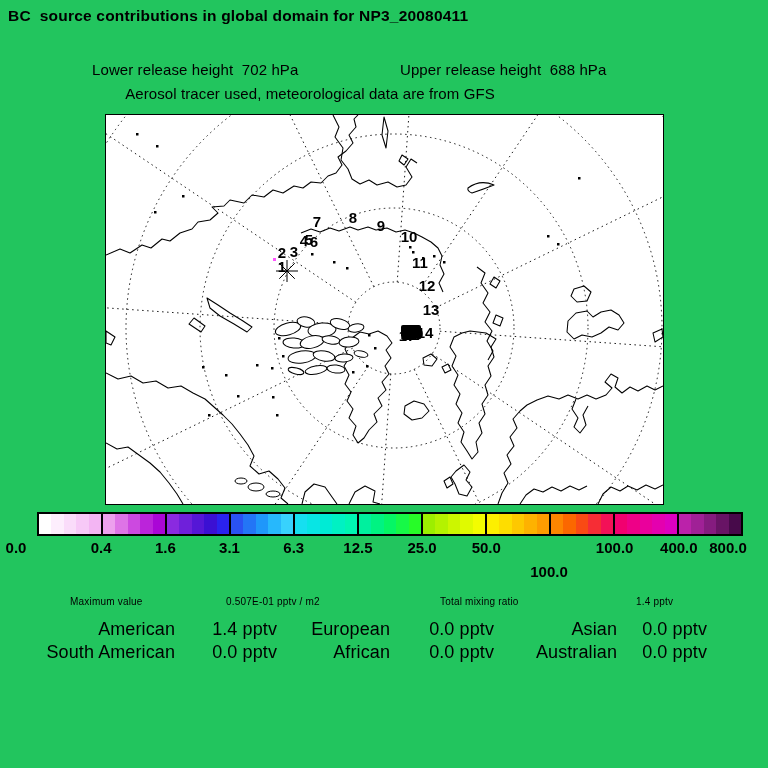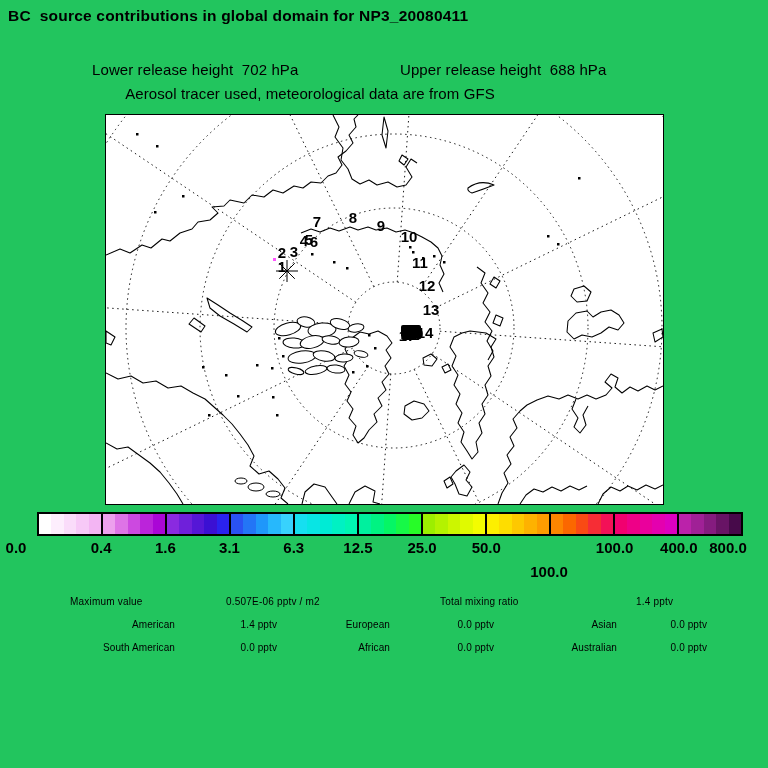--- a/index.html
+++ b/index.html
@@ -15,21 +15,21 @@
   .cbar{position:absolute;left:37px;top:512px;width:706px;height:24px;
         border:2px solid #000;box-sizing:border-box;display:flex;}
   .cbar .seg{flex:1 1 0;display:flex;border-right:2px solid #000;}
   .cbar .seg:last-child{border-right:none;}
   .cbar .cell{flex:1 1 0;}
   .ticklab{position:absolute;top:539px;transform:translateX(-50%);
            font-weight:bold;font-size:15px;white-space:pre;}
   .unit{position:absolute;left:37px;top:562px;width:706px;text-align:center;
         font-size:15px;letter-spacing:.2px;}
   .statline{font-size:10px;letter-spacing:.2px;}
-  .regrow{position:absolute;left:0;width:768px;height:17px;font-size:10px;}
+  .regrow{position:absolute;left:0;width:768px;height:17px;font-size:18px;}
   .regcell{position:absolute;text-align:right;white-space:pre;letter-spacing:.1px;}
   .mtext{font:bold 15px "Liberation Sans",sans-serif;fill:#000;}
 </style>
 </head>
 <body>
 
 <div class="page">
 
   <div class="abs title" style="left:8px;top:7px;">BC  source contributions in global domain for NP3_20080411</div>
 
@@ -256,21 +256,21 @@
       <div class="ticklab" style="left: 422.091px;">25.0</div>
       <div class="ticklab" style="left: 486.273px;">50.0</div>
       <div class="ticklab" style="left: 549px; margin-top: 24px;">100.0</div>
       <div class="ticklab" style="left: 614.636px;">100.0</div>
       <div class="ticklab" style="left: 678.818px;">400.0</div>
       <div class="ticklab" style="left: 728px;">800.0</div>
     </div>
 
 
   <div class="abs statline" style="left:70px;top:596px;">Maximum value</div>
-  <div class="abs statline" style="left:226px;top:596px;">0.507E-06 pptv / m2</div>
+  <div class="abs statline" style="left:226px;top:596px;">0.507E-01 pptv / m2</div>
   <div class="abs statline" style="left:440px;top:596px;">Total mixing ratio</div>
   <div class="abs statline" style="left:636px;top:596px;">1.4 pptv</div>
 
   <div class="regrow" id="regrow0" style="top:619px;">
       <div class="regcell" style="left: 0px; width: 175px;">American</div>
       <div class="regcell" style="left: 185px; width: 92px;">1.4 pptv</div>
       <div class="regcell" style="left: 292px; width: 98px;">European</div>
       <div class="regcell" style="left: 412px; width: 82px;">0.0 pptv</div>
       <div class="regcell" style="left: 508px; width: 109px;">Asian</div>
       <div class="regcell" style="left: 625px; width: 82px;">0.0 pptv</div>

